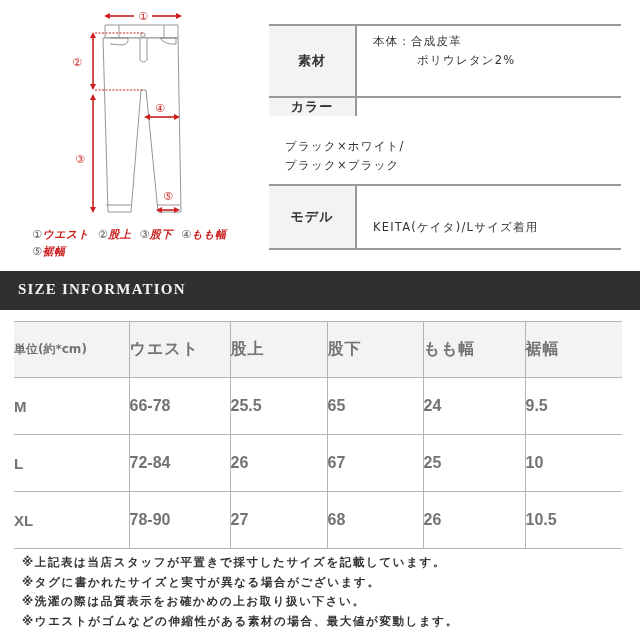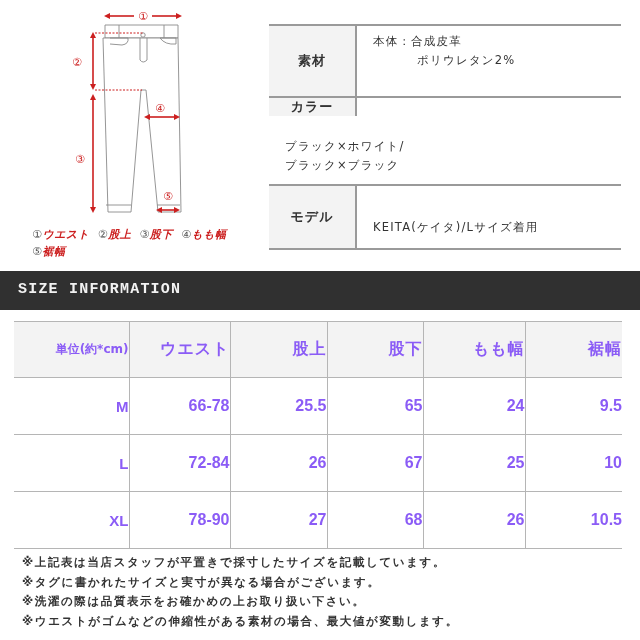--- a/index.html
+++ b/index.html
@@ -19,25 +19,25 @@
   .spec-row.r0 { height: 72px; }
   .spec-row.r1 { height: 88px; flex-direction: column; }
   .spec-row.r2 { height: 64px; }
   .spec-label { width: 88px; background: #f3f3f3; border-right: 2px solid #9a9a9a; display: flex; align-items: center; justify-content: center; font-size: 13px; font-weight: bold; color: #333; letter-spacing: 1px; }
   .spec-value { flex: 1; padding: 6px 0 0 16px; font-size: 11.5px; line-height: 19px; color: #333; letter-spacing: 1.2px; }
   .spec-row.r2 .spec-value { padding-top: 32px; }
   .spec-line.indent { padding-left: 44px; }
 
   
   .banner { position: absolute; left: 0; top: 271px; width: 640px; height: 39px; background: #303030; }
-  .banner-title { position: absolute; left: 18px; top: 10px; color: #f2f2f2; font-family: Liberation Mono, monospace; font-size: 15px; font-weight: bold; letter-spacing: 1.2px; }
+  .banner-title { position: absolute; left: 18px; top: 10px; color: #f2f2f2; font-family: Liberation Serif, serif; font-size: 15px; font-weight: bold; letter-spacing: 1.2px; }
 
   
   .size-table { position: absolute; left: 14px; top: 321px; width: 608px; border-collapse: collapse; border-top: 1.5px solid #b5b5b5; }
-  .size-table th, .size-table td { border-bottom: 1.5px solid #b5b5b5; border-right: 1.5px solid #b5b5b5; text-align: right; color: #8b5cf6; }
+  .size-table th, .size-table td { border-bottom: 1.5px solid #b5b5b5; border-right: 1.5px solid #b5b5b5; text-align: left; color: #737373; }
   .size-table th:last-child, .size-table td:last-child { border-right: none; }
   .size-table thead th { background: #f3f3f3; height: 56px; font-size: 16px; font-weight: bold; letter-spacing: 1px; }
   .size-table thead th.unit { font-size: 12px; letter-spacing: 0; }
   .size-table tbody td { height: 57px; font-size: 16px; font-weight: bold; font-family: "Liberation Sans", sans-serif; }
   .size-table tbody td.size-label { font-size: 15px; }
   col.c0 { width: 115px; } col.c1 { width: 101px; } col.c2 { width: 97px; } col.c3 { width: 96px; } col.c4 { width: 102px; } col.c5 { width: 97px; }
 
   
   .notes { position: absolute; left: 22px; top: 553px; font-size: 11.5px; line-height: 19.5px; color: #333; letter-spacing: 1.6px; font-weight: bold; }
 </style>

